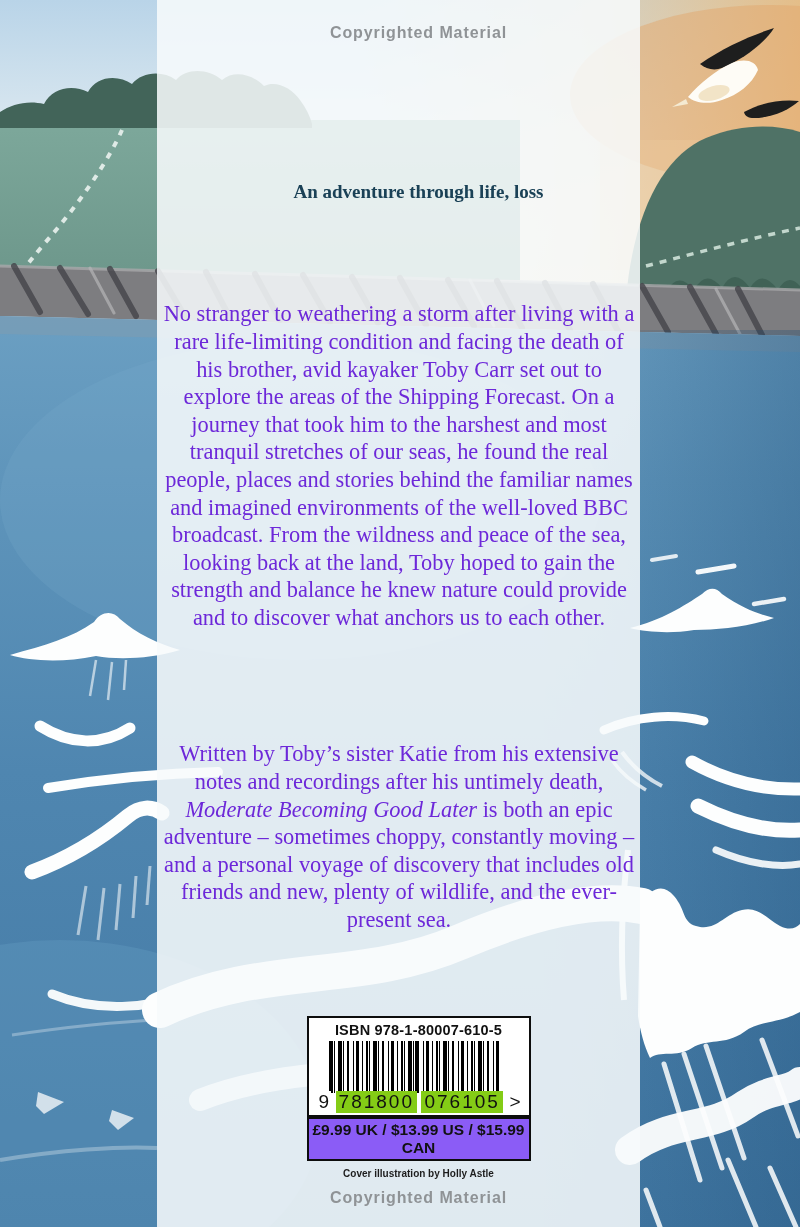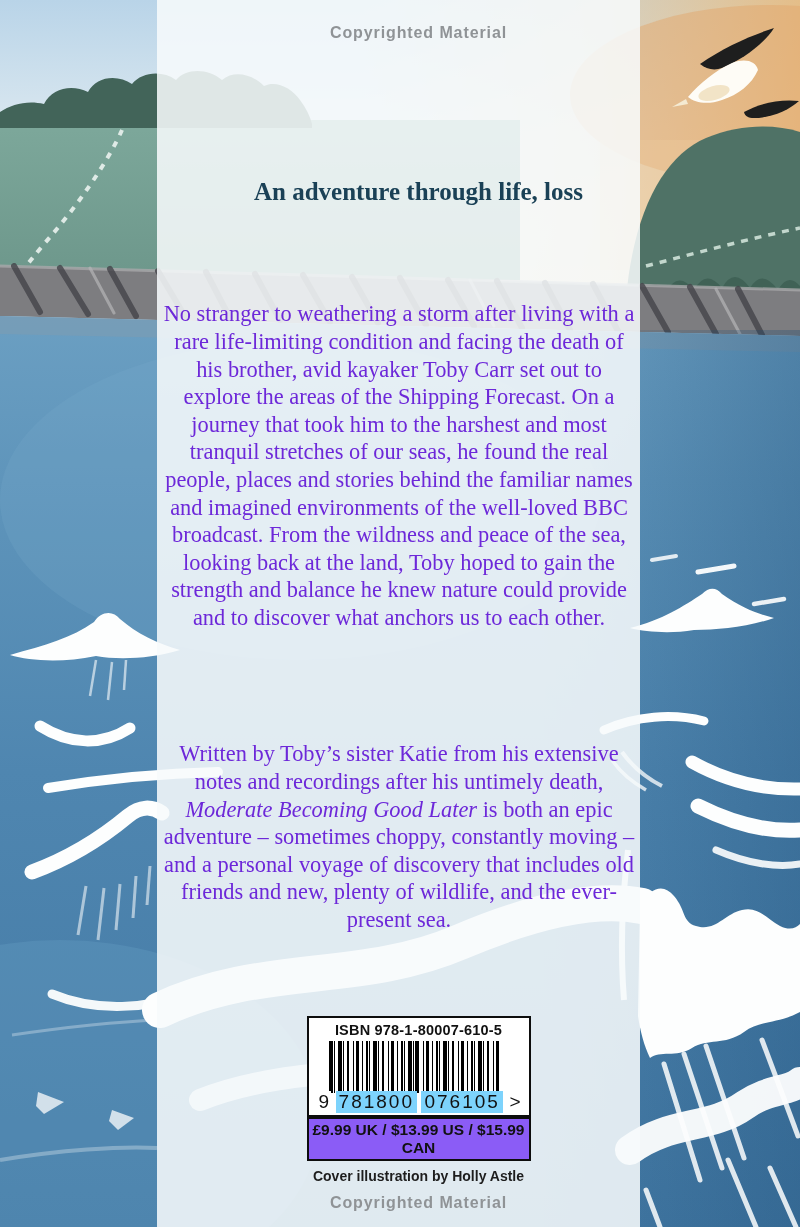--- a/index.html
+++ b/index.html
@@ -7,21 +7,21 @@
          font-family:"Liberation Serif",serif;background:#eaf0f4;}
   .cover svg.bg{position:absolute;left:0;top:0;width:800px;height:1227px;display:block;}
   .panel{position:absolute;left:157px;top:0;width:483px;height:1227px;
          background:rgba(247,250,252,0.87);}
   .abs{position:absolute;left:157px;width:523px;text-align:center;}
   .copyright{font-family:"Liberation Sans",sans-serif;font-weight:bold;
              font-size:16px;letter-spacing:0.9px;color:#8f9396;}
   .copyright-top{top:24px;}
   .foreword{top:59px;font-size:24px;line-height:32px;color:#2e7dac;}
   .foreword .it{font-style:italic;}
-  .tagline{top:176px;font-size:25px;line-height:31px;font-weight:bold;color:#1a4156;}
+  .tagline{top:176px;font-size:19px;line-height:31px;font-weight:bold;color:#1a4156;}
   .synopsis{left:161px;width:476px;font-size:22.4px;line-height:27.6px;color:#6d28d9;}
   .para1{top:278px;}
   .para2{top:718px;}
   .synopsis .it{font-style:italic;}
   .bottom-stack{top:1008px;display:flex;flex-direction:column;align-items:center;}
   .bc{width:224px;font-family:"Liberation Sans",sans-serif;}
   .sd-bar{box-sizing:border-box;width:224px;height:22px;background:#0d0d0d;border-radius:8px;
           color:#ffffff;font-weight:bold;font-size:15px;letter-spacing:0.8px;
           display:flex;align-items:center;justify-content:center;}
   .isbn-box{box-sizing:border-box;width:224px;margin-top:8px;background:#ffffff;
@@ -31,28 +31,28 @@
   .bars{position:absolute;left:14px;right:24px;top:0;height:52px;
         background:repeating-linear-gradient(90deg,#000 0 2px,#fff 2px 3px,#000 3px 4px,
         #fff 4px 7px,#000 7px 11px,#fff 11px 12px,#000 12px 13px,#fff 13px 16px,
         #000 16px 18px,#fff 18px 22px,#000 22px 23px,#fff 23px 25px,#000 25px 28px,
         #fff 28px 31px,#000 31px 32px,#fff 32px 35px);}
   .guard{position:absolute;top:0;width:2.5px;height:64px;background:#000;}
   .g1{left:12px;} .g2{left:calc(50% - 4px);} .g3{right:22px;}
   .digits{position:absolute;left:0;right:0;bottom:0;height:21px;display:flex;
           justify-content:space-between;align-items:flex-end;
           font-size:19px;color:#111;}
-  .digits .grp{background:#7dd3fc;padding:0 3px;letter-spacing:2px;}
+  .digits .grp{background:#84cc16;padding:0 3px;letter-spacing:2px;}
   .digits .lead{background:#ffffff;padding:0 2px;}
   .digits .arrow{font-size:19px;padding-left:2px;}
   .price-box{box-sizing:border-box;width:224px;margin-top:0;background:#8b5cf6;
              border:2.5px solid #0d0d0d;padding:2px 2px;text-align:center;
              font-size:15.5px;font-weight:bold;color:#111;}
   .credit{margin-top:7px;font-family:"Liberation Sans",sans-serif;font-weight:bold;
-          font-size:14px;color:#1d1d1d;}
+          font-size:10px;color:#1d1d1d;}
   .copyright-bottom{margin-top:10px;}
 </style>
 </head>
 <body>
 
 <div class="cover">
 
   <svg class="bg" viewBox="0 0 800 1227" aria-hidden="true">
     <defs>
       <linearGradient id="skyG" x1="0" y1="0" x2="0" y2="1">

